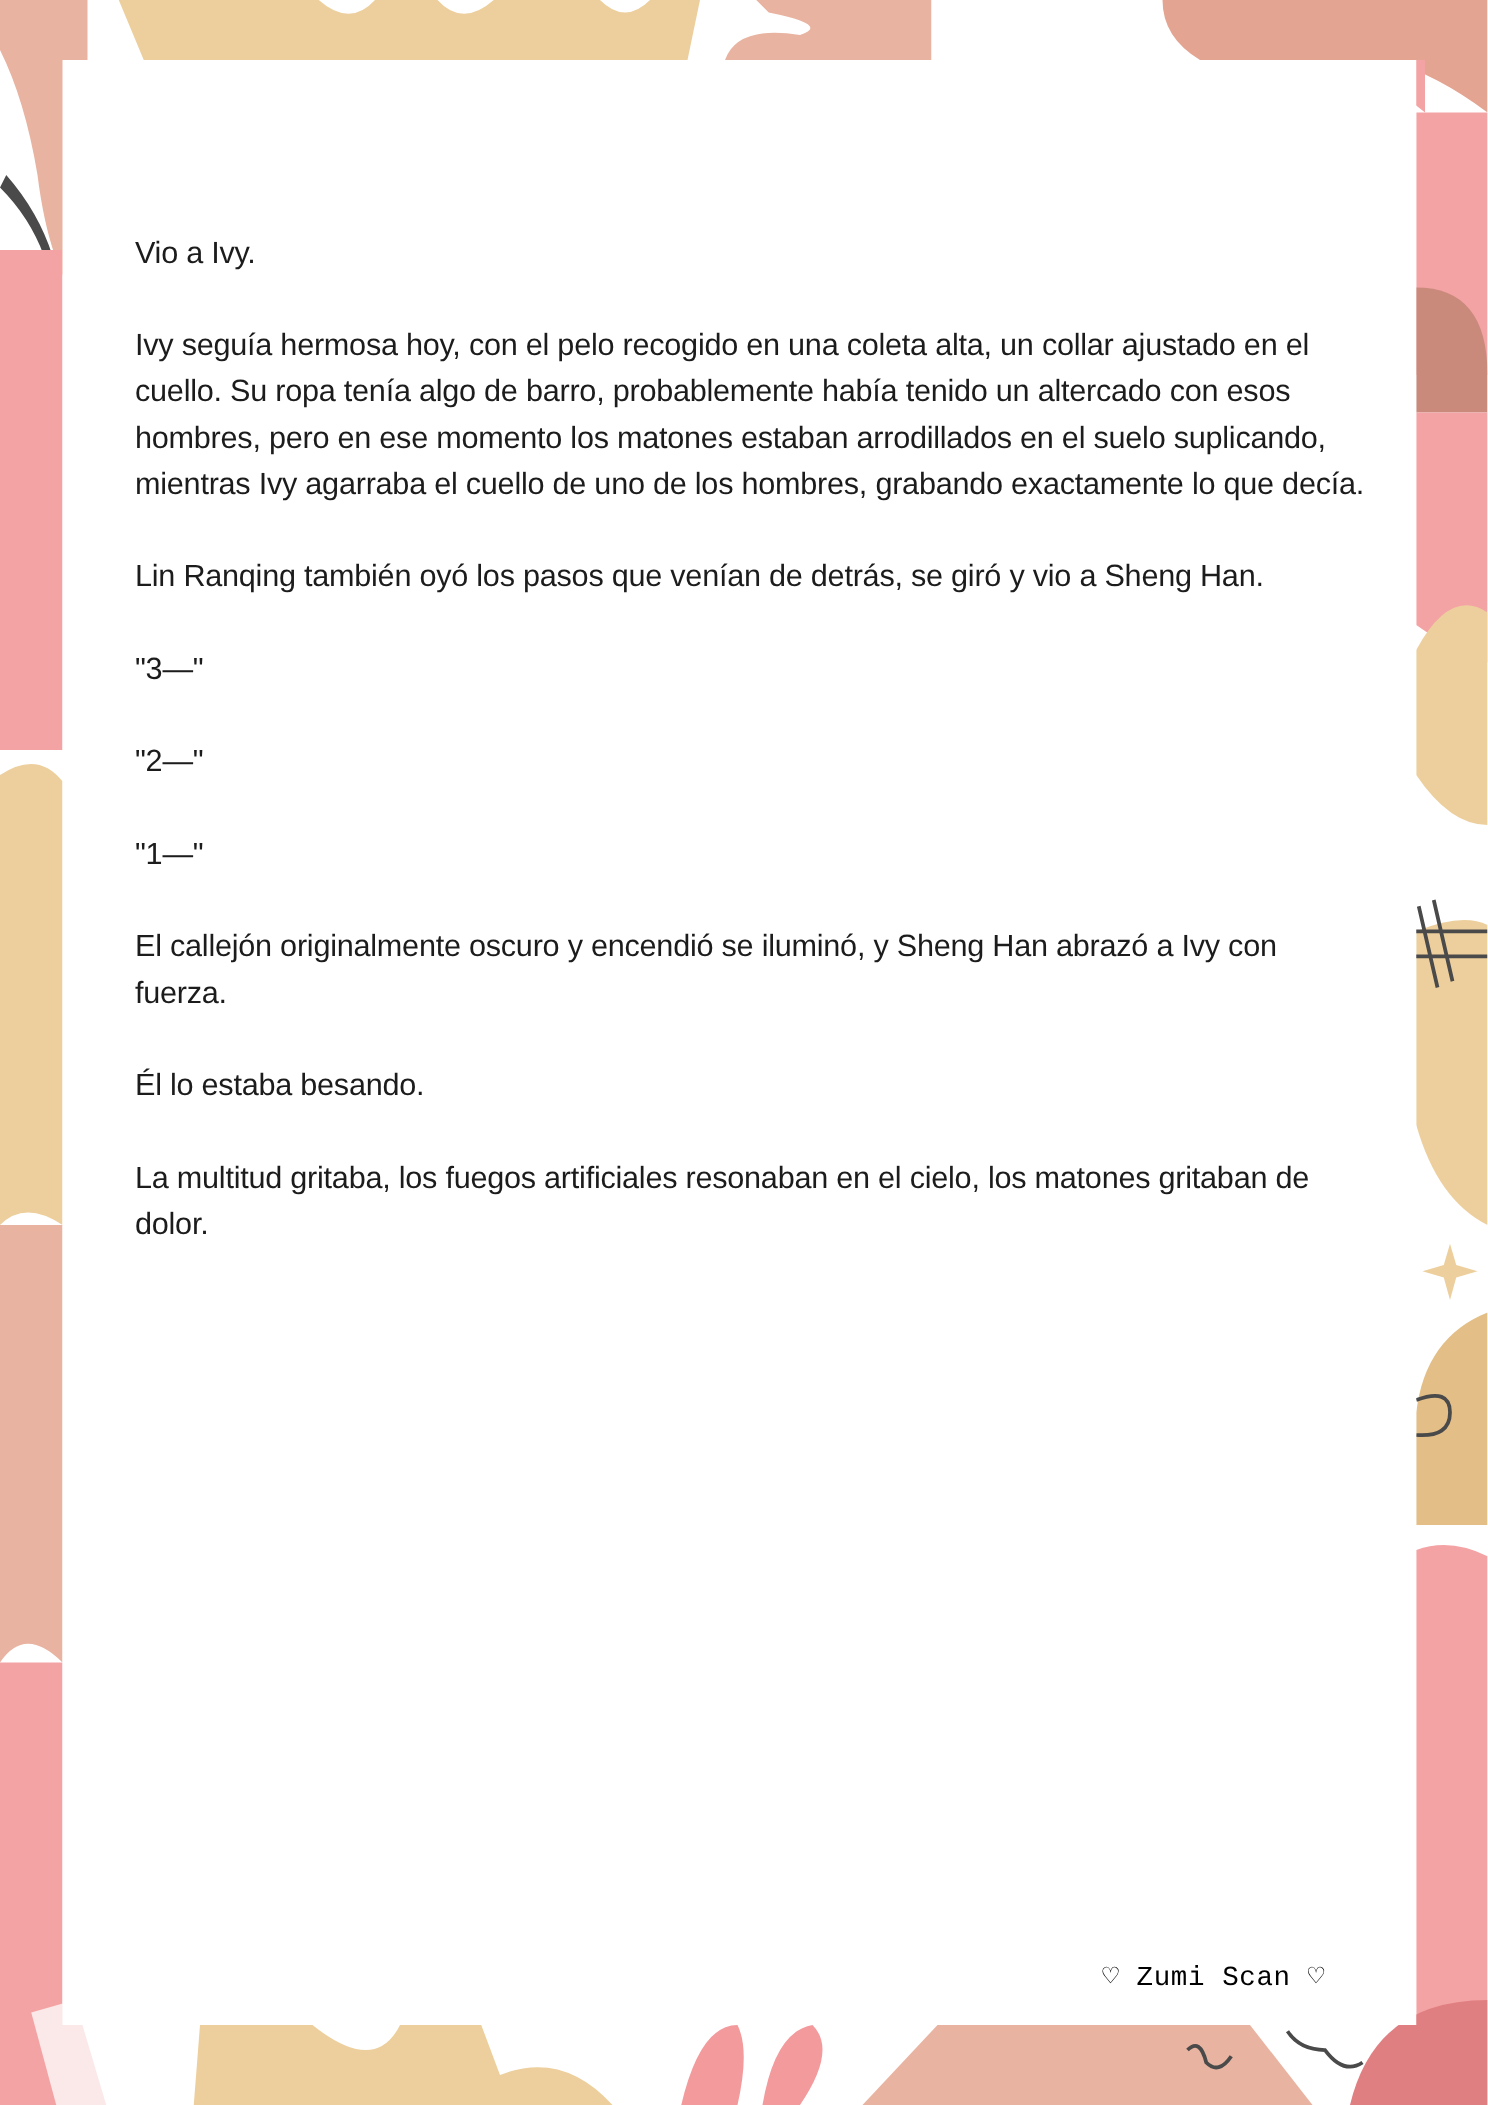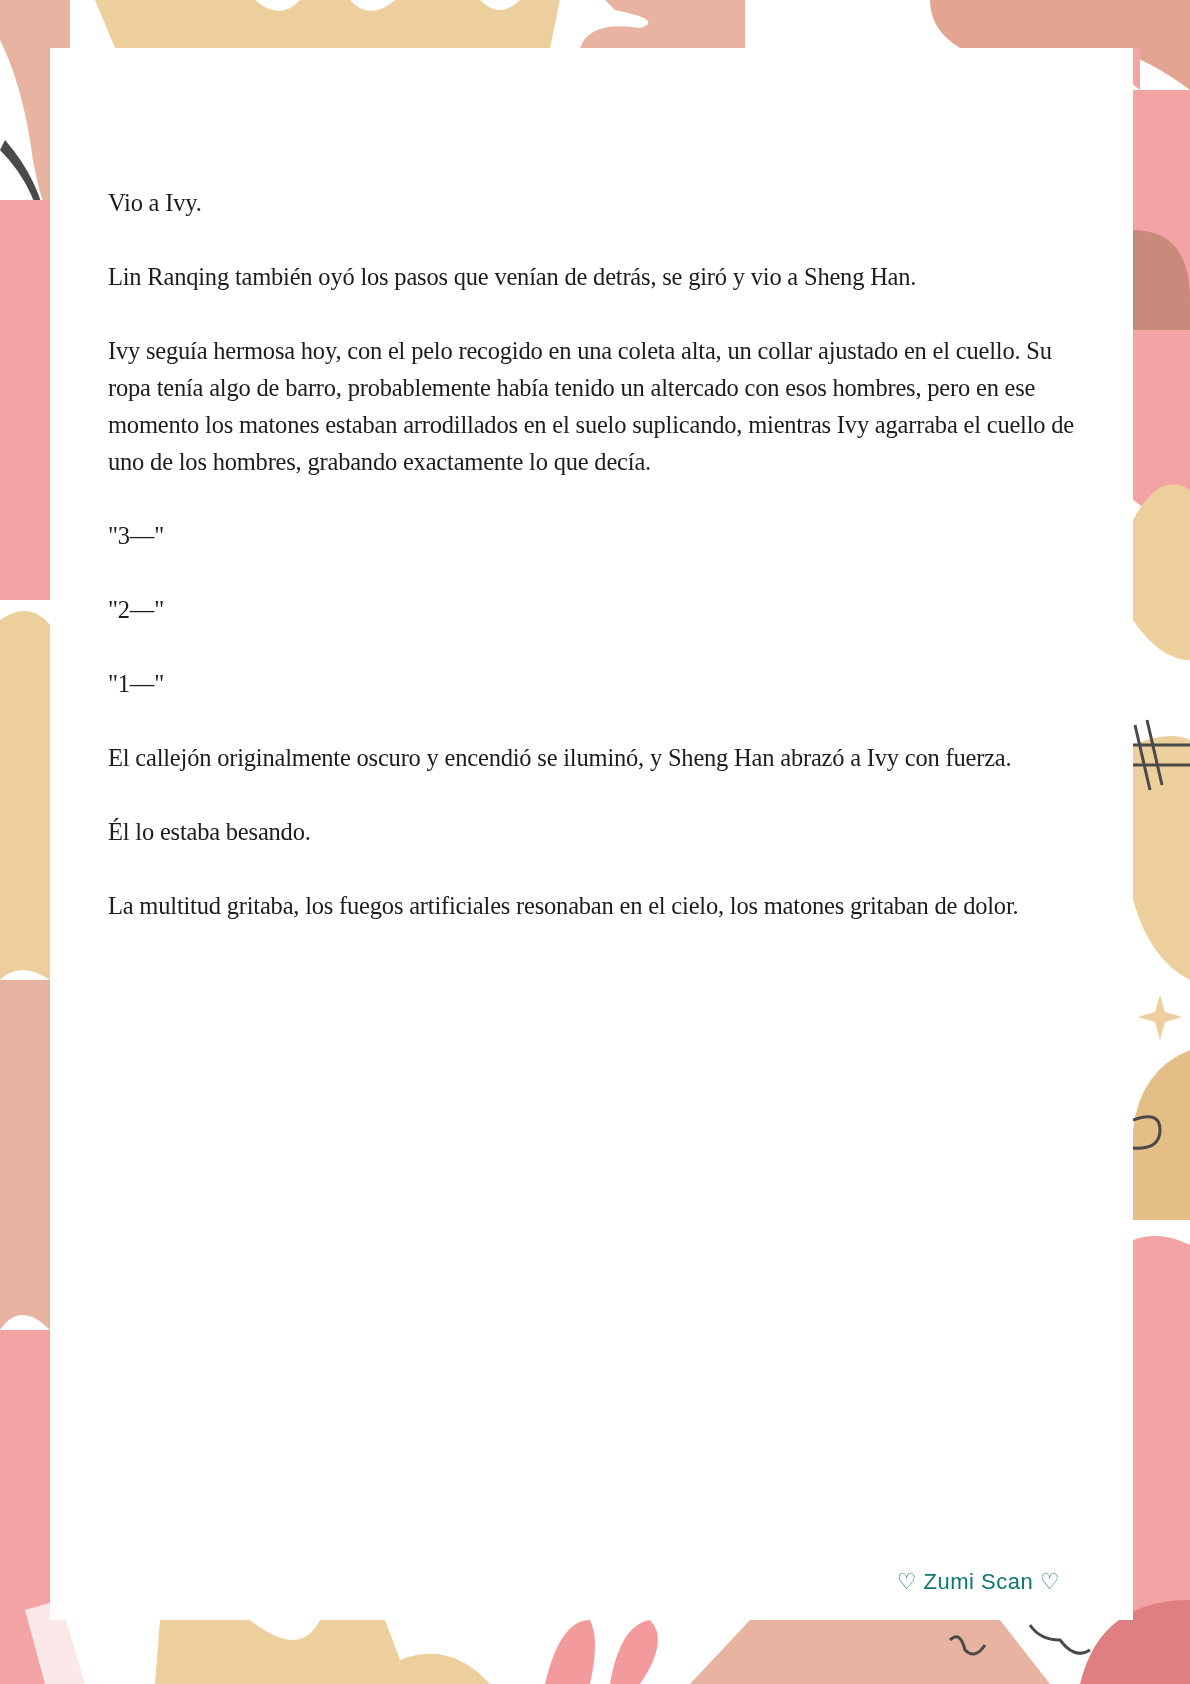--- a/index.html
+++ b/index.html
@@ -11,24 +11,24 @@
   .deco { position: absolute; }
   .page {
     position: absolute; left: 50px; top: 48px; width: 1083px; height: 1572px;
     background: #ffffff;
   }
   .content {
     position: absolute; left: 58px; top: 136px; width: 990px;
     color: #1c1c1c; font-size: 24.5px; line-height: 37px;
     letter-spacing: -0.2px;
   }
-  .content p { margin: 0 0 37px 0; font-family: Liberation Serif, serif; }
+  .content p { margin: 0 0 37px 0; }
   .watermark {
     position: absolute; right: 130px; bottom: 89px;
-    color: #0f766e; font-size: 22px; letter-spacing: 0.5px;
+    color: #000000; font-size: 22px; letter-spacing: 0.5px; font-family: Liberation Mono, monospace;
   }
 </style>
 </head>
 <body>
 
 <svg class="deco" width="1190" height="1684" viewBox="0 0 1190 1684" style="left:0;top:0;">
 
   <path d="M95 0 H255 Q280 22 300 0 H350 Q370 22 395 0 H480 Q500 20 520 0 H560 L550 48 H115 Z" fill="#edcf9d"></path>
   <path d="M275 0 H340 Q300 20 330 35 Q300 42 265 48 H260 Z" fill="#e8b3a0" opacity="0"></path>
   <path d="M605 0 H745 V48 H580 Q590 20 640 28 Q665 20 615 10 Z" fill="#e8b3a0"></path>
@@ -57,22 +57,22 @@
 
   <path d="M155 1684 L160 1620 H250 Q300 1660 320 1620 H385 L400 1660 Q450 1640 490 1684 Z" fill="#edcf9d"></path>
   <path d="M545 1684 Q560 1620 590 1620 Q600 1640 590 1684 Z M610 1684 Q620 1625 650 1620 Q670 1640 640 1684 Z" fill="#f39a9c"></path>
   <path d="M690 1684 L750 1620 H1000 L1050 1684 Z" fill="#e8b3a0"></path>
   <path d="M950 1640 Q960 1630 965 1650 Q975 1660 985 1645 M1030 1625 Q1040 1640 1060 1640 Q1075 1660 1090 1650" stroke="#4a4a4a" stroke-width="3" fill="none"></path>
 </svg>
 
 <div class="page">
   <div class="content">
     <p>Vio a Ivy.</p>
+    <p>Ivy seguía hermosa hoy, con el pelo recogido en una coleta alta, un collar ajustado en el cuello. Su ropa tenía algo de barro, probablemente había tenido un altercado con esos hombres, pero en ese momento los matones estaban arrodillados en el suelo suplicando, mientras Ivy agarraba el cuello de uno de los hombres, grabando exactamente lo que decía.</p>
     <p>Lin Ranqing también oyó los pasos que venían de detrás, se giró y vio a Sheng Han.</p>
-    <p>Ivy seguía hermosa hoy, con el pelo recogido en una coleta alta, un collar ajustado en el cuello. Su ropa tenía algo de barro, probablemente había tenido un altercado con esos hombres, pero en ese momento los matones estaban arrodillados en el suelo suplicando, mientras Ivy agarraba el cuello de uno de los hombres, grabando exactamente lo que decía.</p>
     <p>"3—"</p>
     <p>"2—"</p>
     <p>"1—"</p>
     <p>El callejón originalmente oscuro y encendió se iluminó, y Sheng Han abrazó a Ivy con fuerza.</p>
     <p>Él lo estaba besando.</p>
     <p>La multitud gritaba, los fuegos artificiales resonaban en el cielo, los matones gritaban de dolor.</p>
   </div>
 </div>
 
 <div class="watermark">♡ Zumi Scan ♡</div>

